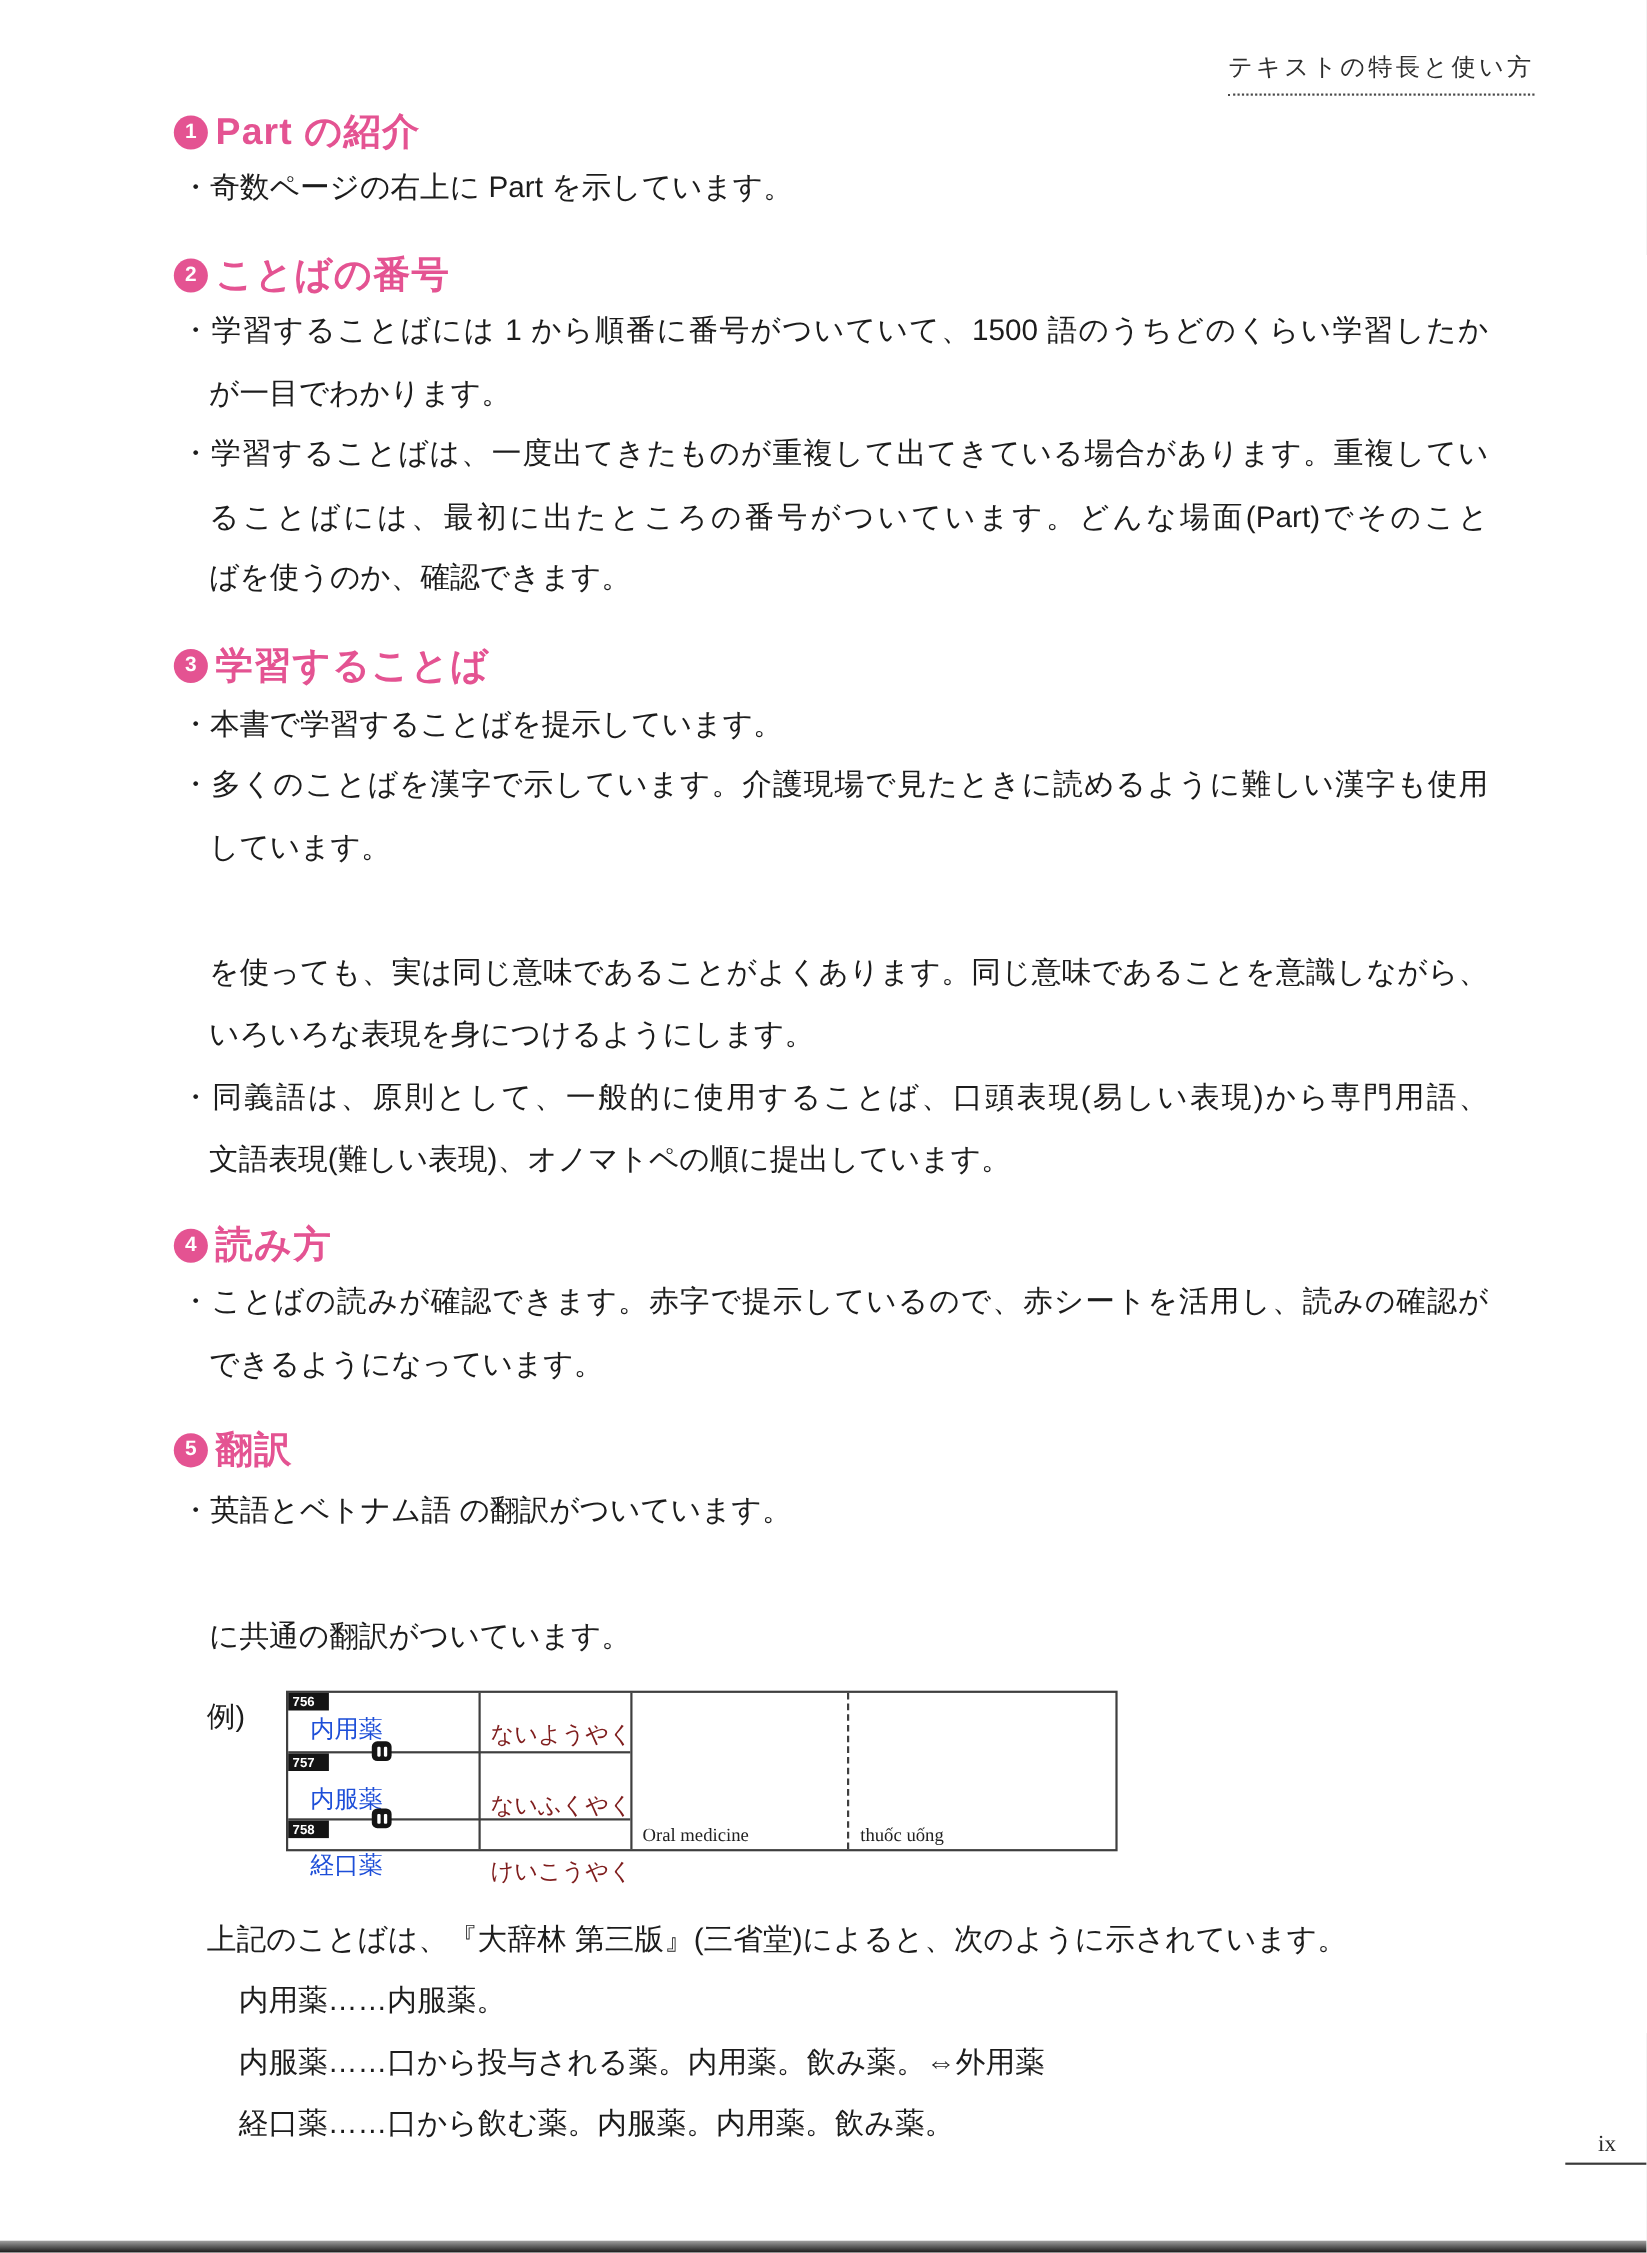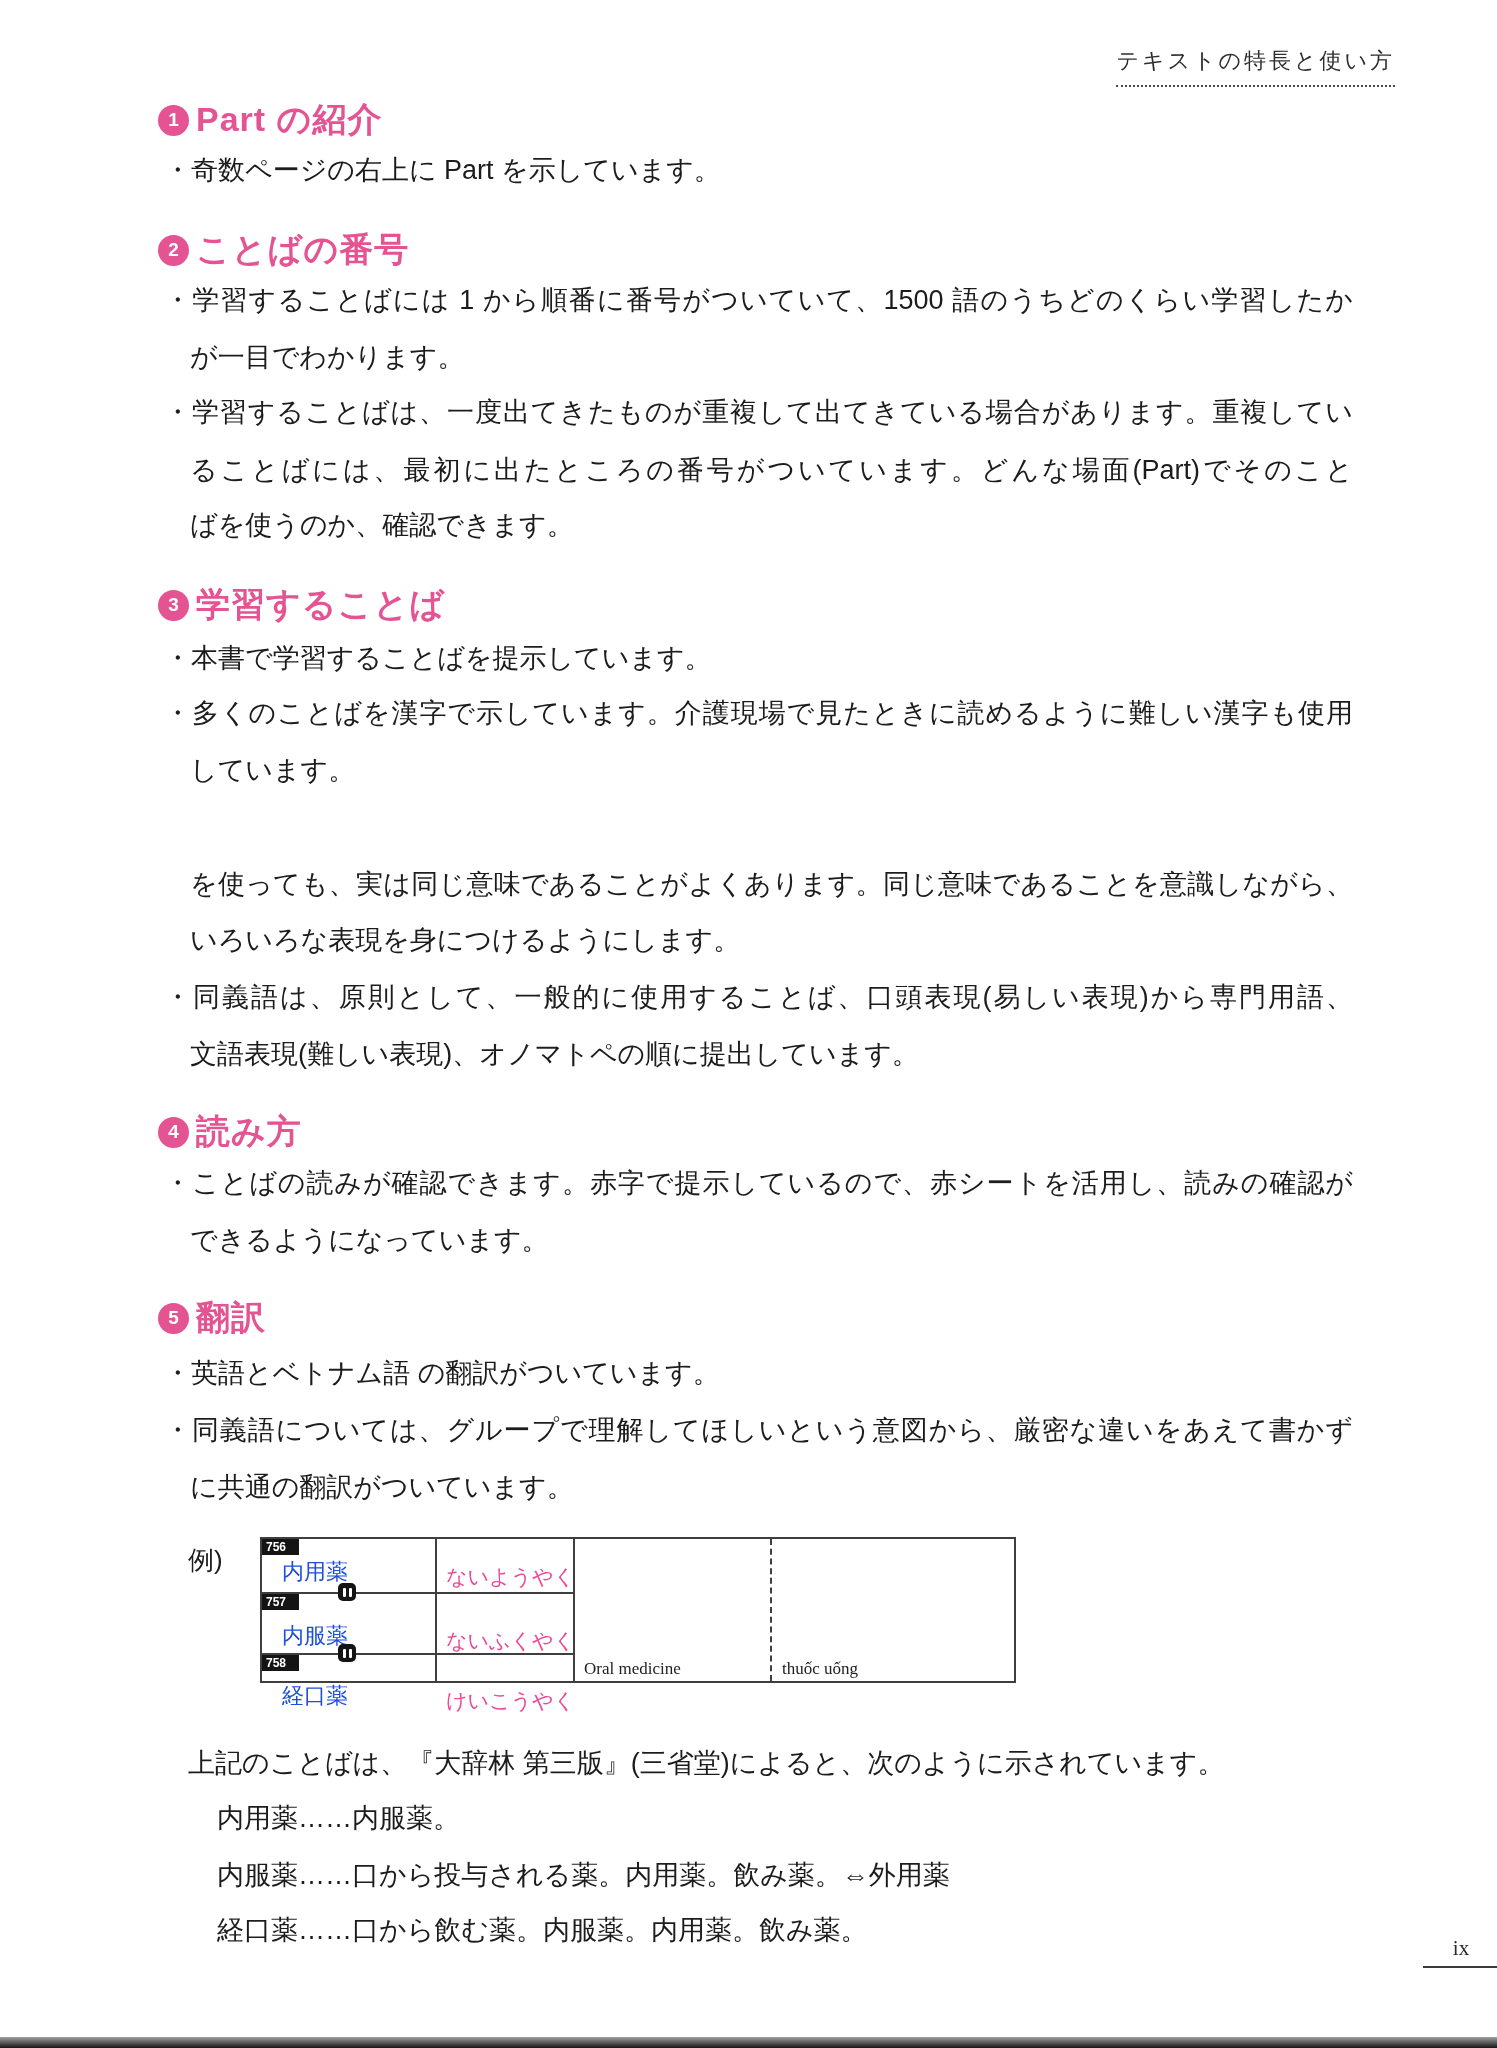--- a/index.html
+++ b/index.html
@@ -32,21 +32,21 @@
   
   .example-label{position:absolute;left:188px;top:1543px;font-size:26px;}
   .ex-table{position:absolute;left:260px;top:1537px;width:756px;height:146px;
     border:2px solid #3f3f3f;box-sizing:border-box;background:#fff;}
   .vline{position:absolute;top:0;bottom:0;width:0;border-left:2px solid #3f3f3f;}
   .vline.dash{border-left:2px dashed #3f3f3f;}
   .hline{position:absolute;left:0;width:311px;height:0;border-top:2px solid #3f3f3f;}
   .num-badge{position:absolute;left:0;width:37px;height:16px;background:#141414;color:#fff;
     font-size:12px;font-weight:bold;display:flex;align-items:center;padding-left:4px;box-sizing:border-box;}
   .word{position:absolute;left:20px;font-size:22px;color:#1d4ed8;white-space:nowrap;}
-  .reading{position:absolute;left:184px;font-size:21px;color:#ec4899;white-space:nowrap;}
+  .reading{position:absolute;left:184px;font-size:21px;color:#7f1d1d;white-space:nowrap;}
   .translation{position:absolute;font-family:"Liberation Serif",serif;font-size:17px;color:#222;white-space:nowrap;margin-top:36px;}
   .link-icon{position:absolute;width:18px;height:18px;background:#141414;border-radius:5px;
     display:flex;align-items:center;justify-content:center;gap:3px;}
   .link-icon span{display:block;width:3px;height:9px;background:#ffffff;border-radius:1px;}
   
   .page-number{position:absolute;left:1425px;top:1936px;width:72px;text-align:center;
     font-family:"Liberation Serif",serif;font-size:21px;color:#2a2a2a;}
   .page-number-rule{position:absolute;left:1423px;top:1966px;width:74px;height:2px;background:#3a3a3a;}
   
   .bottom-edge{position:absolute;left:0;right:0;bottom:0;height:11px;
@@ -92,21 +92,20 @@
     <span class="htitle">読み方</span>
   </div>
   <div class="line justify" style="top:1165px">・ことばの読みが確認できます。赤字で提示しているので、赤シートを活用し、読みの確認が</div>
   <div class="line indent" style="top:1222px">できるようになっています。</div>
 
   <div class="heading" style="top:1295px">
     <span class="hnum">5</span>
     <span class="htitle">翻訳</span>
   </div>
   <div class="line" style="top:1355px">・英語とベトナム語 の翻訳がついています。</div>
-  <div class="line justify" style="top:1412px">・同義語については、グループで理解してほしいという意図から、厳密な違いをあえて書かず</div>
   <div class="line indent" style="top:1469px">に共通の翻訳がついています。</div>
 
   <div class="example-label">例)</div>
 
   <div class="ex-table">
     <div class="vline" style="left:173px"></div>
     <div class="vline" style="left:311px"></div>
     <div class="vline dash" style="left:508px"></div>
     <div class="hline" style="top:53px"></div>
     <div class="hline" style="top:114px"></div>

